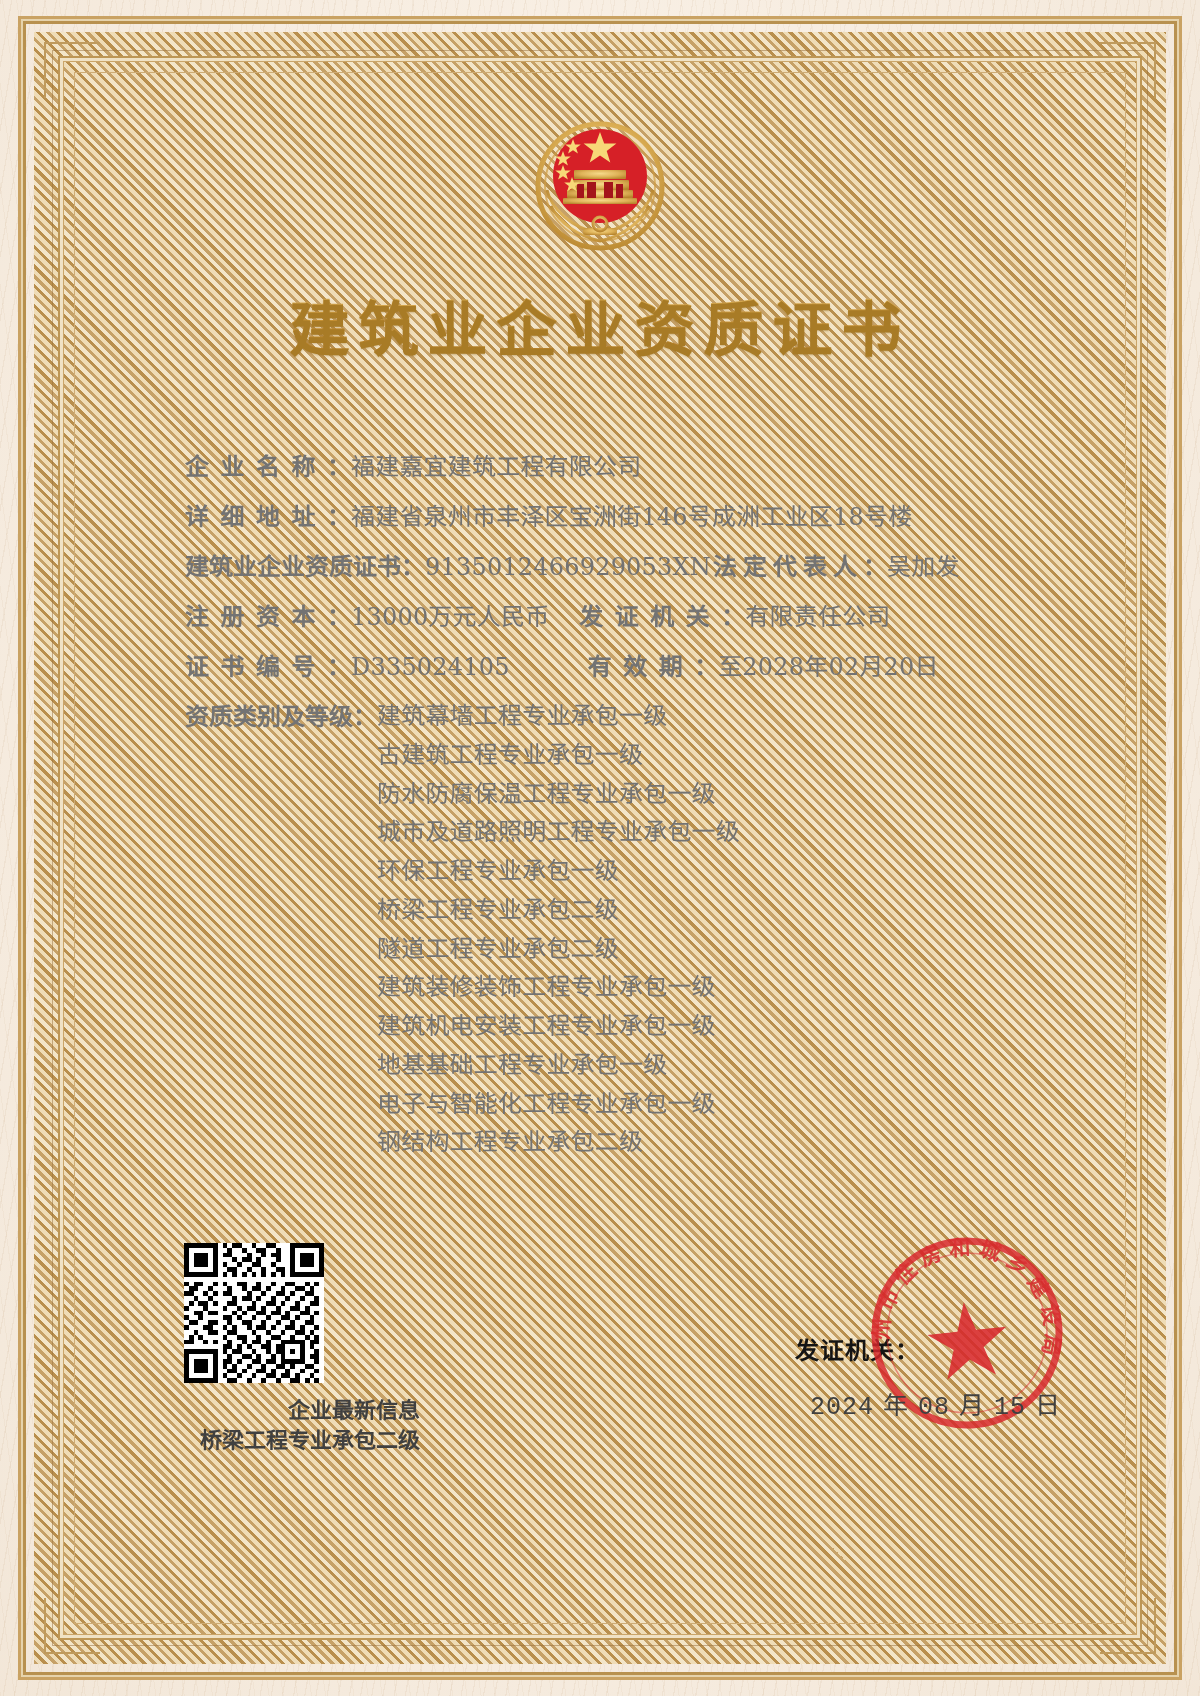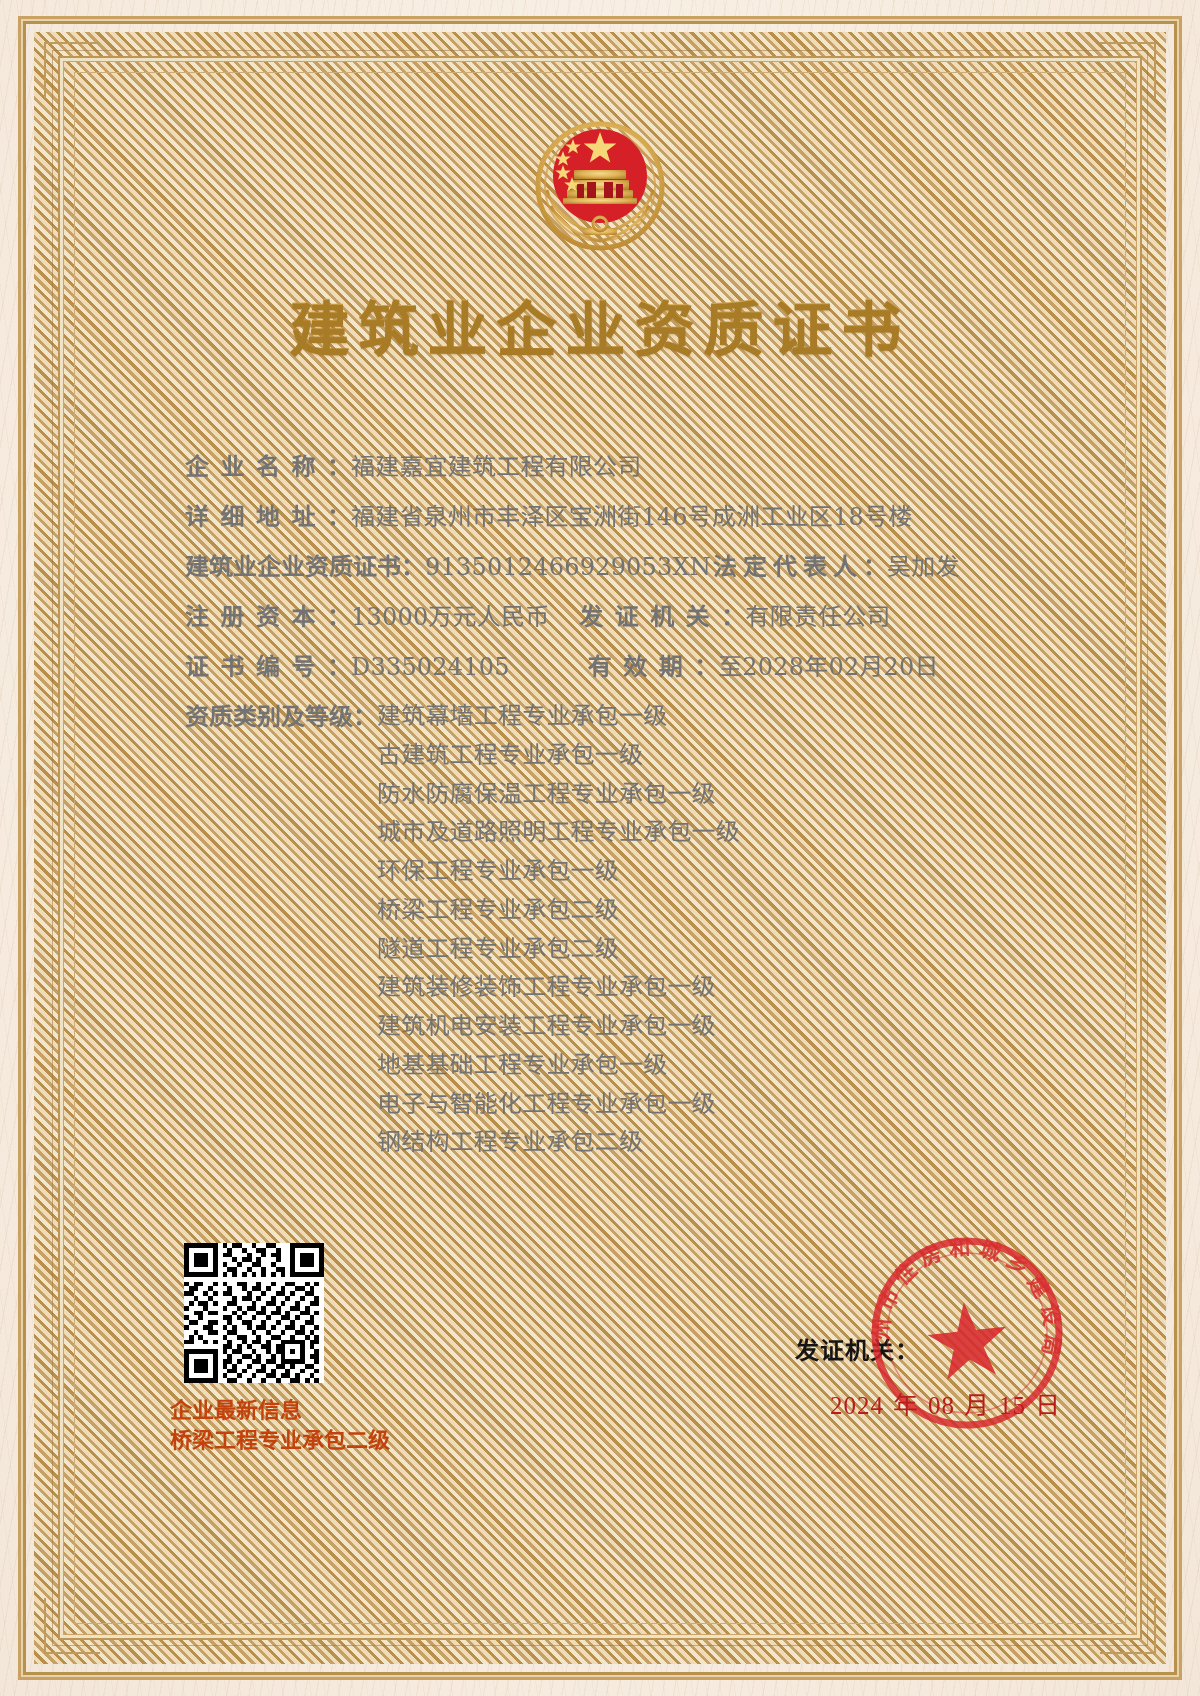--- a/index.html
+++ b/index.html
@@ -188,25 +188,25 @@
     height: 140px;
     background: #fff;
   }
   .qr svg { display: block; }
 
   .qr-note {
     position: absolute;
     left: 170px;
     top: 1396px;
     width: 250px;
-    text-align: left;
+    text-align: right;
     font-size: 22px;
     font-weight: bold;
     line-height: 1.35;
-    color: #c2410c;
+    color: #404040;
     font-family: "DejaVu Serif", "Liberation Serif", serif;
   }
 
   
   .issuer {
     position: absolute;
     right: 280px;
     top: 1331px;
     font-size: 24px;
     font-weight: bold;
@@ -214,22 +214,22 @@
     letter-spacing: 1px;
     font-family: "DejaVu Serif", "Liberation Serif", serif;
     white-space: nowrap;
     text-align: right;
   }
   .issue-date {
     position: absolute;
     right: 130px;
     top: 1385px;
     font-size: 25px;
-    color: #b91c1c;
-    font-family: Liberation Serif, serif;
+    color: #404040;
+    font-family: Liberation Mono, monospace;
     letter-spacing: 1px;
     white-space: nowrap;
   }
   .issue-date .num { font-weight: normal; }
   .issue-date .cn { margin: 0 9px; }
 
   
   .seal {
     position: absolute;
     right: 128px;

